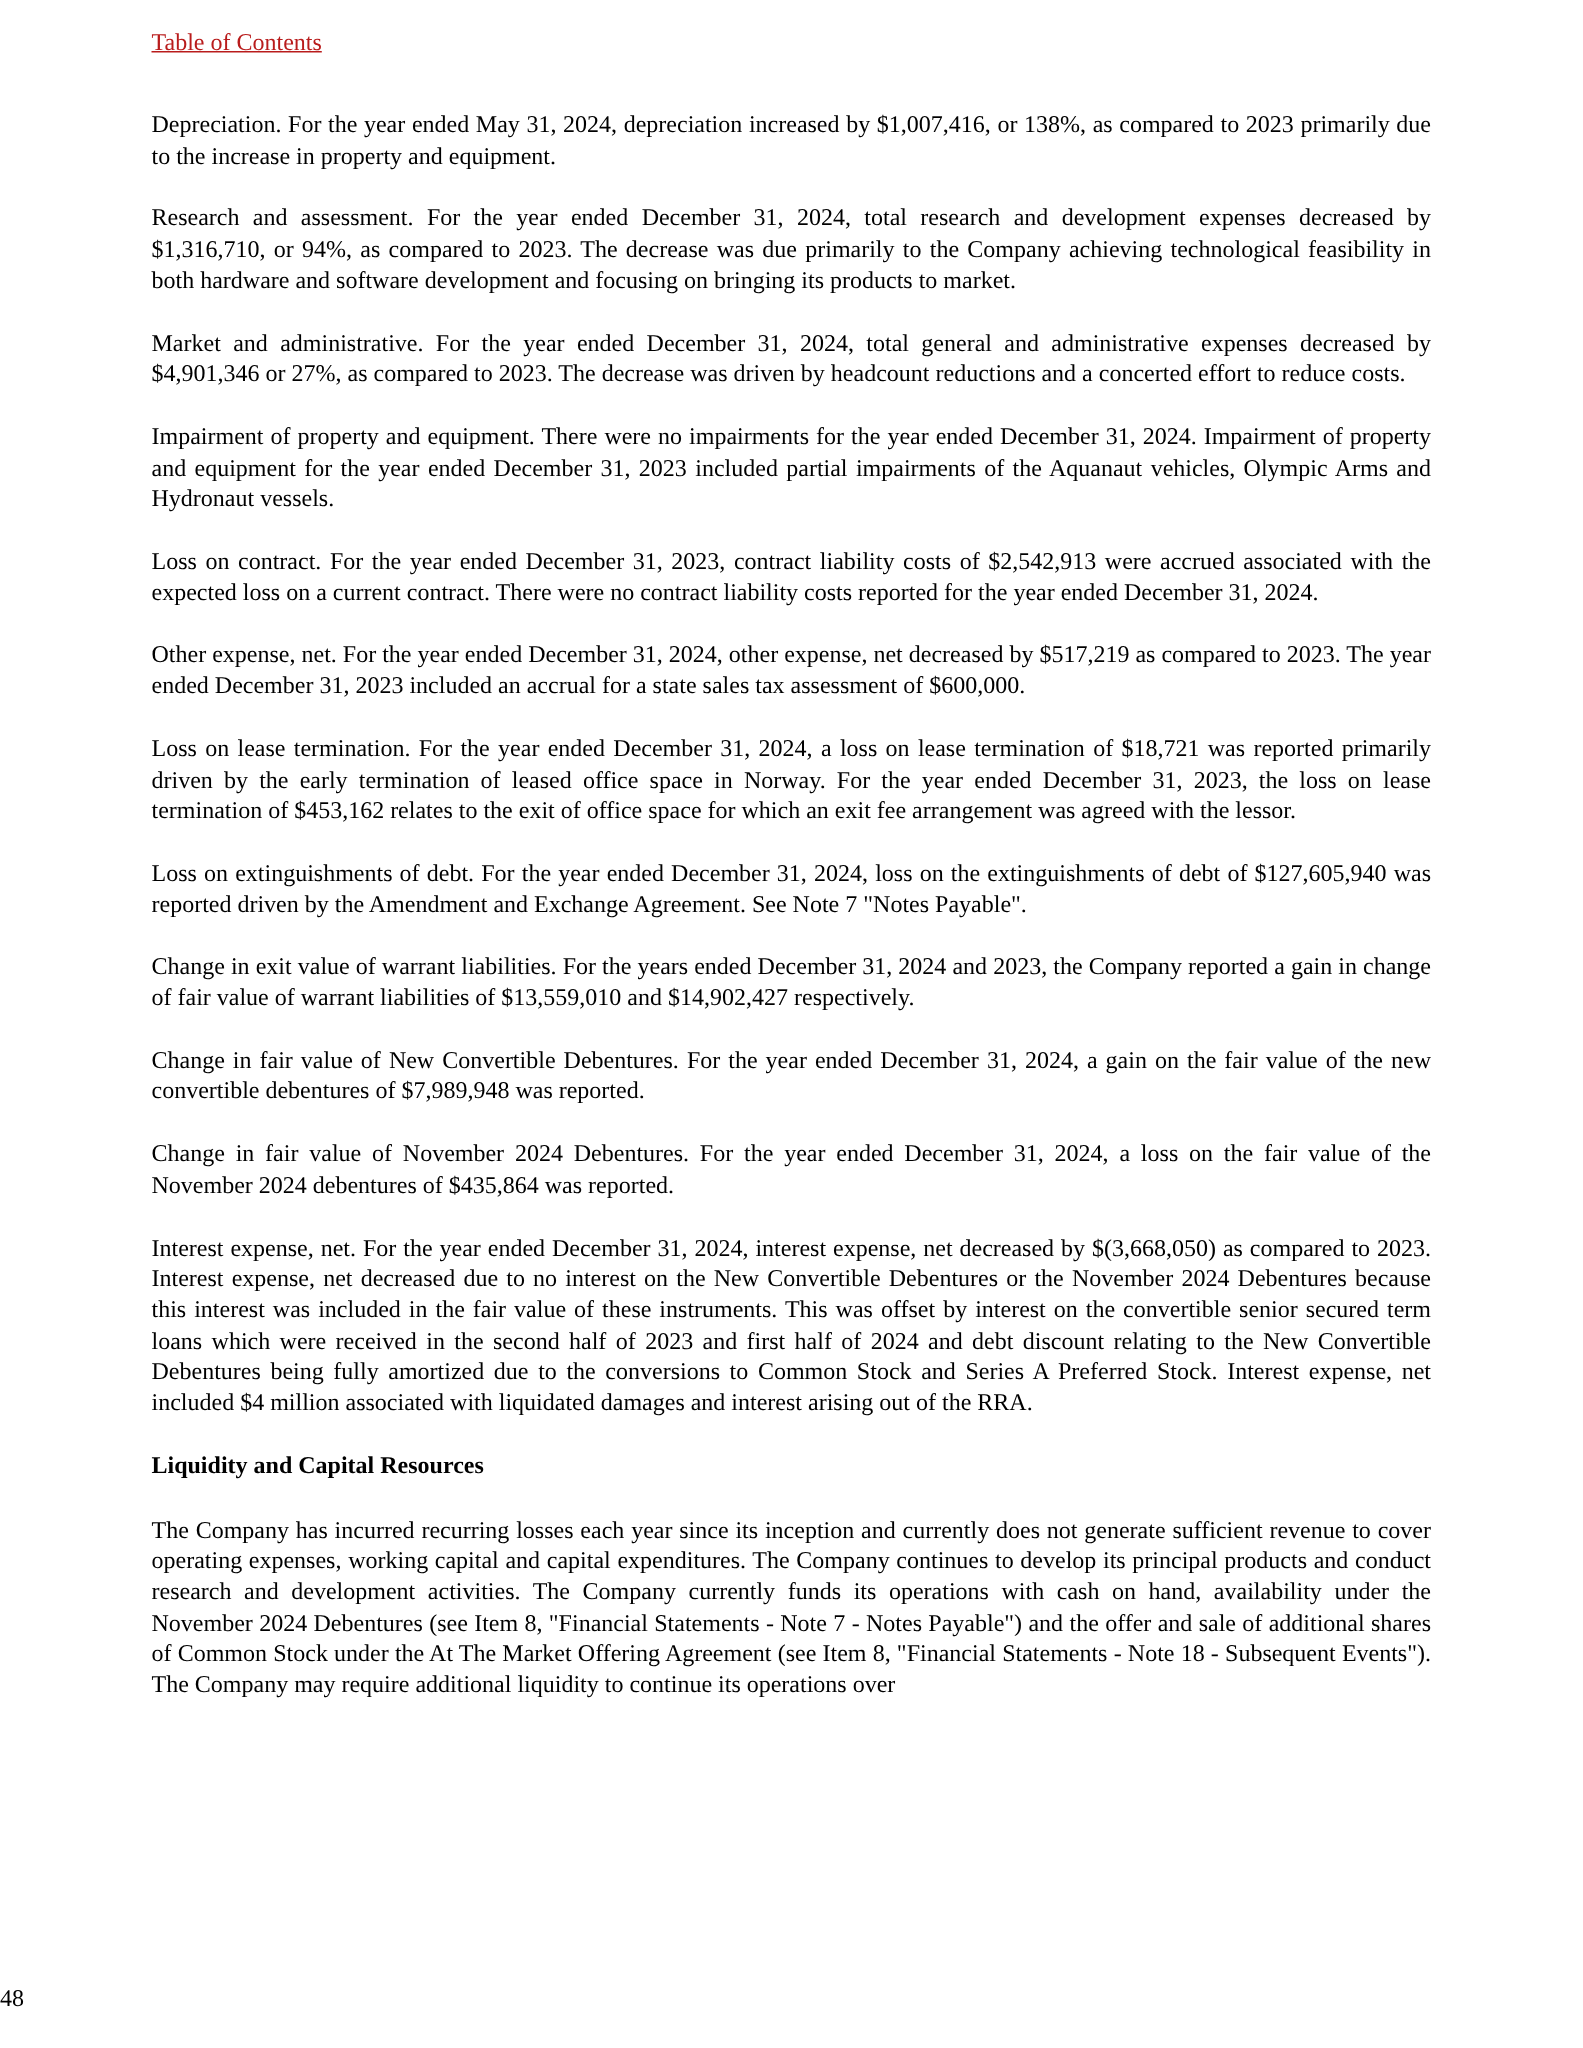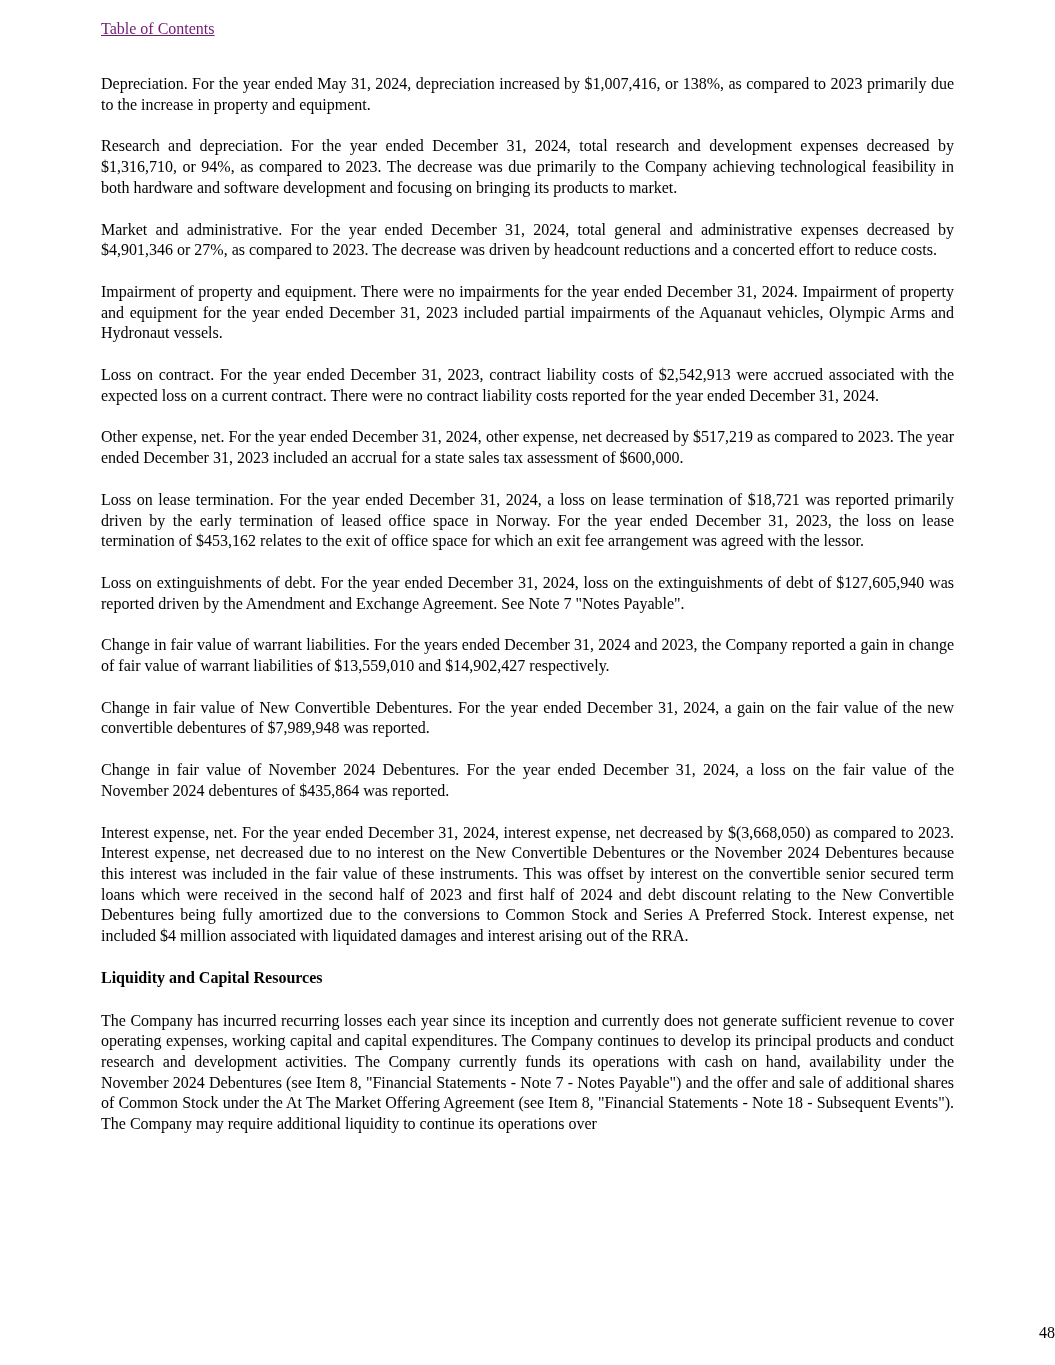--- a/index.html
+++ b/index.html
@@ -13,21 +13,21 @@
       position: relative;
       overflow: hidden;
       font-family: "Liberation Serif", serif;
       color: #000000;
       font-size: 16px;
     }
     .toc-link {
       position: absolute;
       left: 101px;
       top: 19px;
-      color: #701a75;
+      color: #b91c1c;
       text-decoration: underline;
       font-size: 16px;
       line-height: 20px;
       cursor: pointer;
     }
     .content {
       position: absolute;
       left: 101px;
       top: 74px;
       width: 853px;
@@ -44,40 +44,40 @@
       margin: 0 0 22px 0;
       font-weight: bold;
       font-size: 16px;
       line-height: 20.7px;
     }
     .page-number {
       position: absolute;
       left: 0;
       width: 1055px;
       top: 1323px;
-      text-align: right;
+      text-align: left;
       font-size: 16px;
       line-height: 20px;
     }
   </style>
 </head>
 <body>
 
 <a class="toc-link">Table of Contents</a>
 
 <div class="content">
   <p class="para"><span class="lead">Depreciation.</span><span> For the year ended May 31, 2024, depreciation increased by $1,007,416, or 138%, as compared to 2023 primarily due to the increase in property and equipment.</span></p>
-  <p class="para"><span class="lead">Research and depreciation</span><span>. For the year ended December 31, 2024, total research and development expenses decreased by $1,316,710, or 94%, as compared to 2023. The decrease was due primarily to the Company achieving technological feasibility in both hardware and software development and focusing on bringing its products to market.</span></p>
+  <p class="para"><span class="lead">Research and assessment</span><span>. For the year ended December 31, 2024, total research and development expenses decreased by $1,316,710, or 94%, as compared to 2023. The decrease was due primarily to the Company achieving technological feasibility in both hardware and software development and focusing on bringing its products to market.</span></p>
   <p class="para"><span class="lead">Market and administrative.</span><span> For the year ended December 31, 2024, total general and administrative expenses decreased by $4,901,346 or 27%, as compared to 2023. The decrease was driven by headcount reductions and a concerted effort to reduce costs.</span></p>
   <p class="para"><span class="lead">Impairment of property and equipment</span><span>. There were no impairments for the year ended December 31, 2024. Impairment of property and equipment for the year ended December 31, 2023 included partial impairments of the Aquanaut vehicles, Olympic Arms and Hydronaut vessels.</span></p>
   <p class="para"><span class="lead">Loss on contract.</span><span> For the year ended December 31, 2023, contract liability costs of $2,542,913 were accrued associated with the expected loss on a current contract. There were no contract liability costs reported for the year ended December 31, 2024.</span></p>
   <p class="para"><span class="lead">Other expense, net.</span><span> For the year ended December 31, 2024, other expense, net decreased by $517,219 as compared to 2023. The year ended December 31, 2023 included an accrual for a state sales tax assessment of $600,000.</span></p>
   <p class="para"><span class="lead">Loss on lease termination</span><span>. For the year ended December 31, 2024, a loss on lease termination of $18,721 was reported primarily driven by the early termination of leased office space in Norway. For the year ended December 31, 2023, the loss on lease termination of $453,162 relates to the exit of office space for which an exit fee arrangement was agreed with the lessor.</span></p>
   <p class="para"><span class="lead">Loss on extinguishments of debt.</span><span> For the year ended December 31, 2024, loss on the extinguishments of debt of $127,605,940 was reported driven by the Amendment and Exchange Agreement. See Note 7 "Notes Payable".</span></p>
-  <p class="para"><span class="lead">Change in fair value of warrant liabilities.</span><span> For the years ended December 31, 2024 and 2023, the Company reported a gain in change of fair value of warrant liabilities of $13,559,010 and $14,902,427 respectively.</span></p>
+  <p class="para"><span class="lead">Change in exit value of warrant liabilities.</span><span> For the years ended December 31, 2024 and 2023, the Company reported a gain in change of fair value of warrant liabilities of $13,559,010 and $14,902,427 respectively.</span></p>
   <p class="para"><span class="lead">Change in fair value of New Convertible Debentures.</span><span> For the year ended December 31, 2024, a gain on the fair value of the new convertible debentures of $7,989,948 was reported.</span></p>
   <p class="para"><span class="lead">Change in fair value of November 2024 Debentures.</span><span> For the year ended December 31, 2024, a loss on the fair value of the November 2024 debentures of $435,864  was reported.</span></p>
   <p class="para"><span class="lead">Interest expense, net.</span><span> For the year ended December 31, 2024, interest expense, net decreased by $(3,668,050) as compared to 2023. Interest expense, net decreased due to no interest on the New Convertible Debentures or the November 2024 Debentures because this interest was included in the fair value of these instruments. This was offset by interest on the convertible senior secured term loans which were received in the second half of 2023 and first half of 2024 and debt discount relating to the New Convertible Debentures being fully amortized due to the conversions to Common Stock and Series A Preferred Stock. Interest expense, net included $4 million associated with liquidated damages and interest arising out of the RRA.</span></p>
 
   <div class="section-heading">Liquidity and Capital Resources</div>
   <p class="para">The Company has incurred recurring losses each year since its inception and currently does not generate sufficient revenue to cover operating expenses, working capital and capital expenditures. The Company continues to develop its principal products and conduct research and development activities. The Company currently funds its operations with cash on hand, availability under the November 2024 Debentures (see Item 8, "Financial Statements - Note 7 - Notes Payable") and the offer and sale of additional shares of Common Stock under the At The Market Offering Agreement (see Item 8, "Financial Statements - Note 18 - Subsequent Events"). The Company may require additional liquidity to continue its operations over</p>
 </div>
 
 <div class="page-number">48</div>
 

